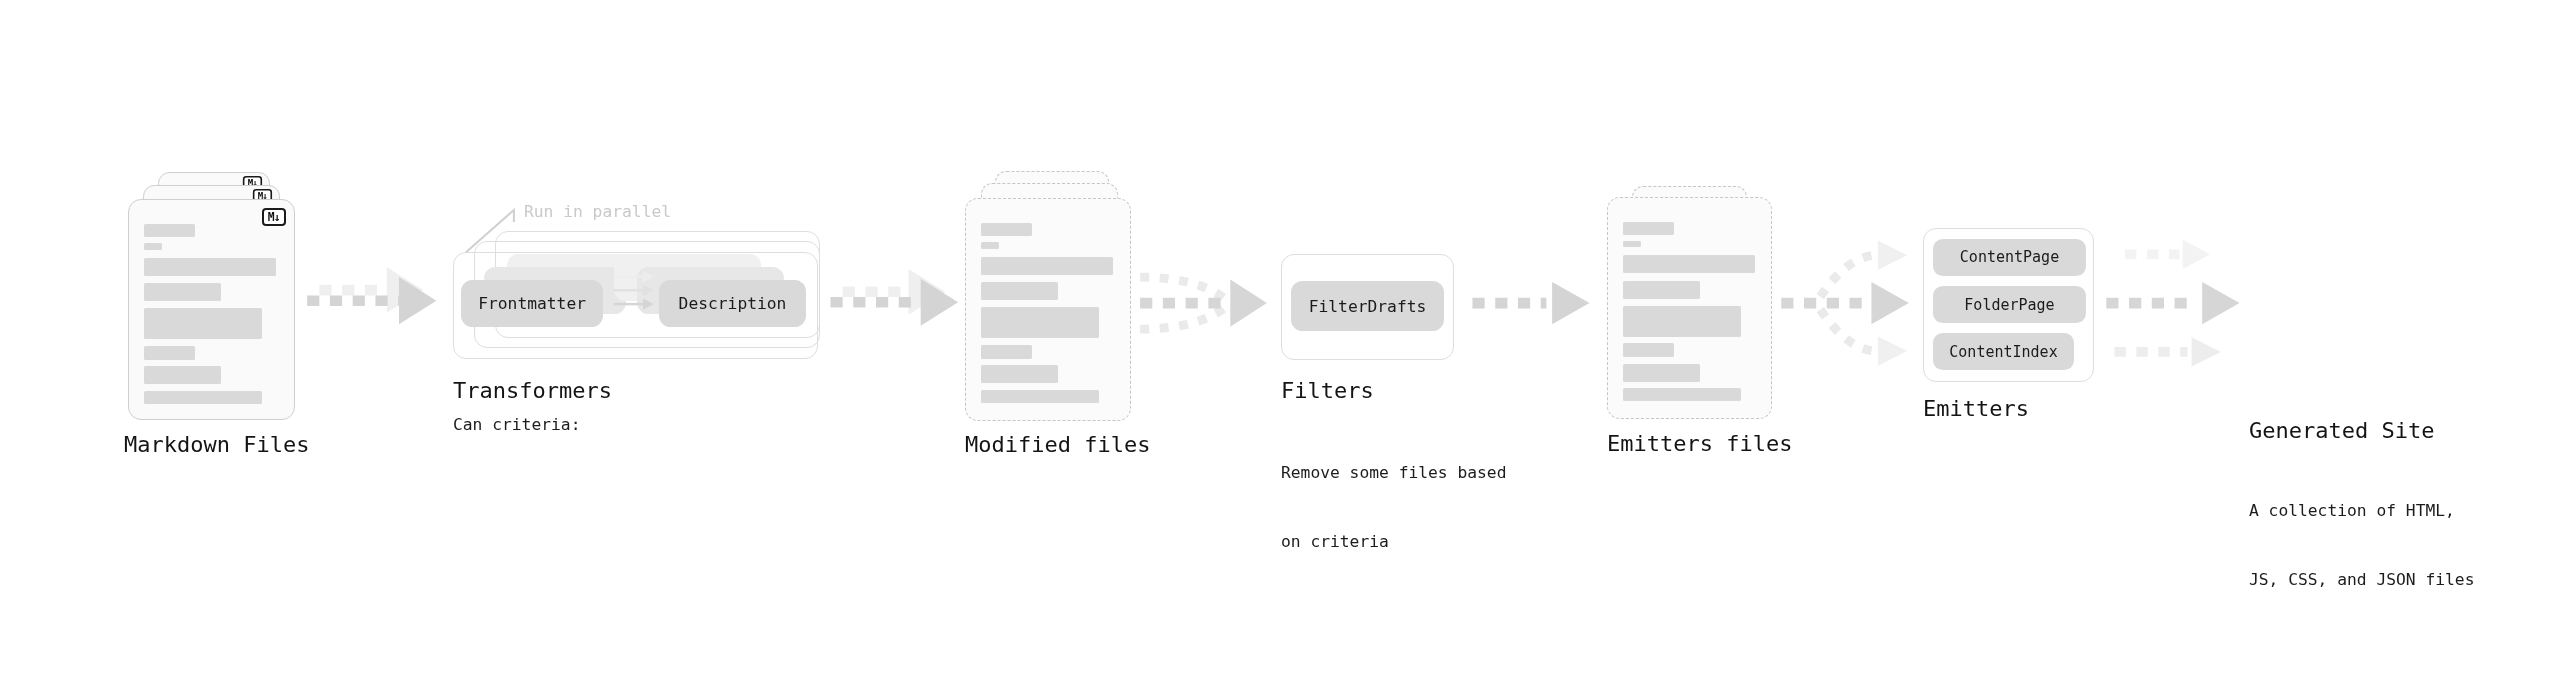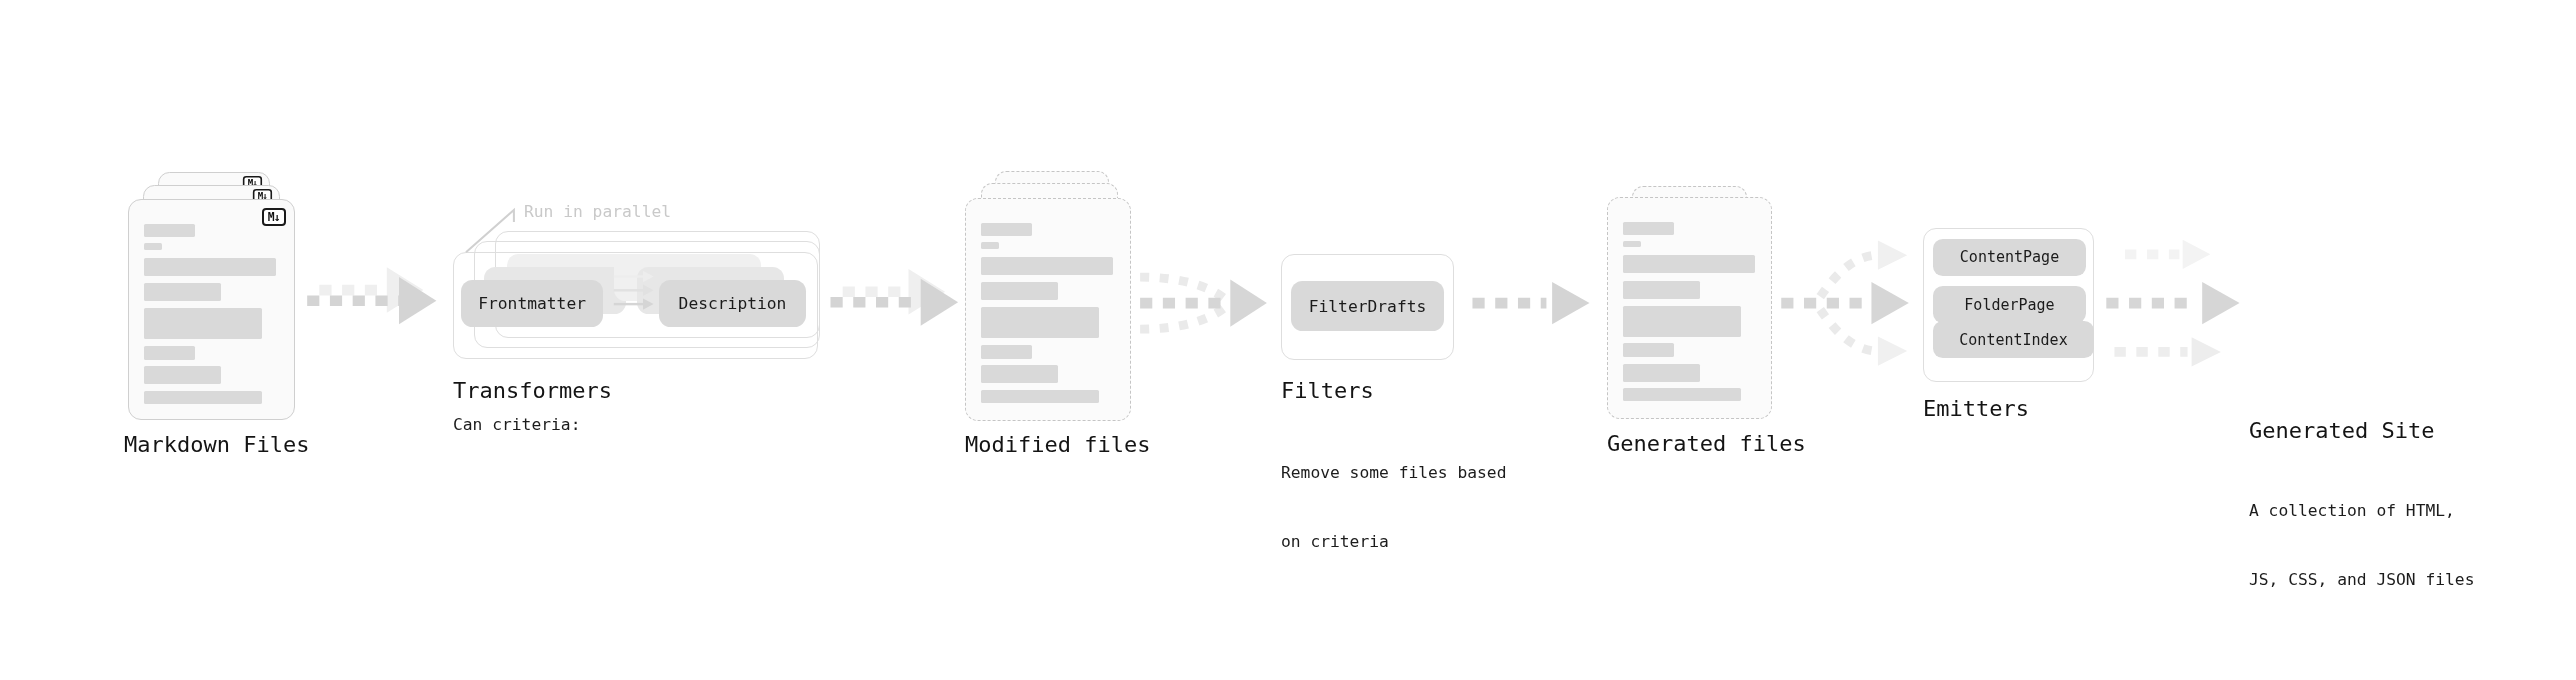--- a/index.html
+++ b/index.html
@@ -196,26 +196,26 @@
         <div class="bar b2"></div>
         <div class="bar b3"></div>
         <div class="bar b4"></div>
         <div class="bar b5"></div>
         <div class="bar b6"></div>
         <div class="bar b7"></div>
         <div class="bar b8"></div>
       </div>
     </div>
   </div>
-  <div class="stage-label" style="left:1607px;top:431px">Generated files</div>
+  <div class="stage-label" style="left:1607px;top:431px">Emitters files</div>
 
   <div class="frame filled" style="left:1923px;top:228px;width:171px;height:154px">
     <div class="pill small" style="left:9px;top:9.8px;width:153px;height:37px">ContentPage</div>
     <div class="pill small" style="left:9px;top:57px;width:153px;height:37px">FolderPage</div>
-    <div class="pill small" style="left:9px;top:92px;width:161px;height:37px">ContentIndex</div>
+    <div class="pill small" style="left:9px;top:104px;width:141px;height:37px">ContentIndex</div>
   </div>
   <div class="stage-label" style="left:1923px;top:396px">Emitters</div>
 
   <div class="stage-label" style="left:2249px;top:418px">Generated Site</div>
   <div class="stage-desc" style="left:2249px;top:453px">
     <div>A collection of HTML,</div>
     <div>JS, CSS, and JSON files</div>
   </div>
 
 </div>

